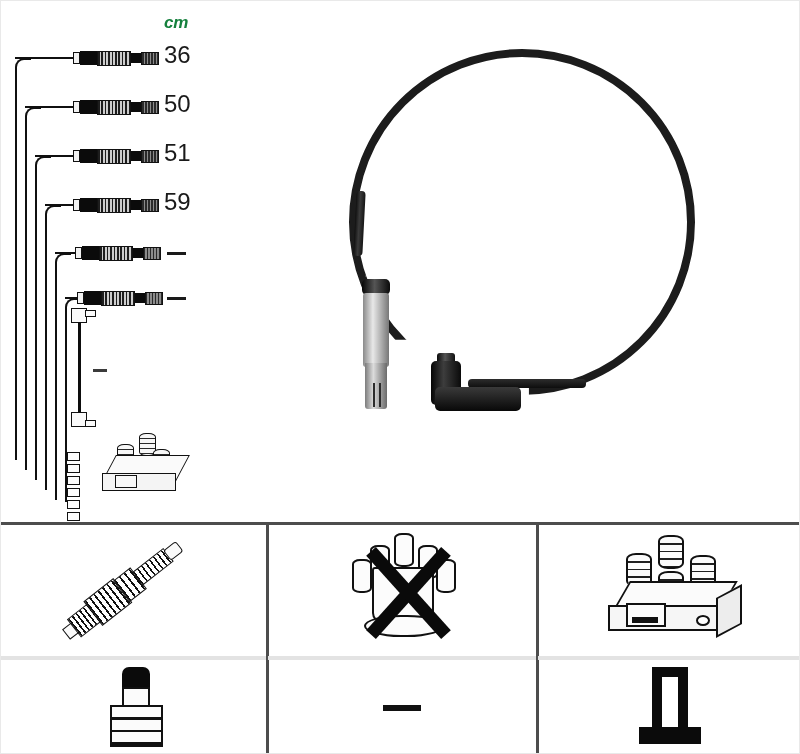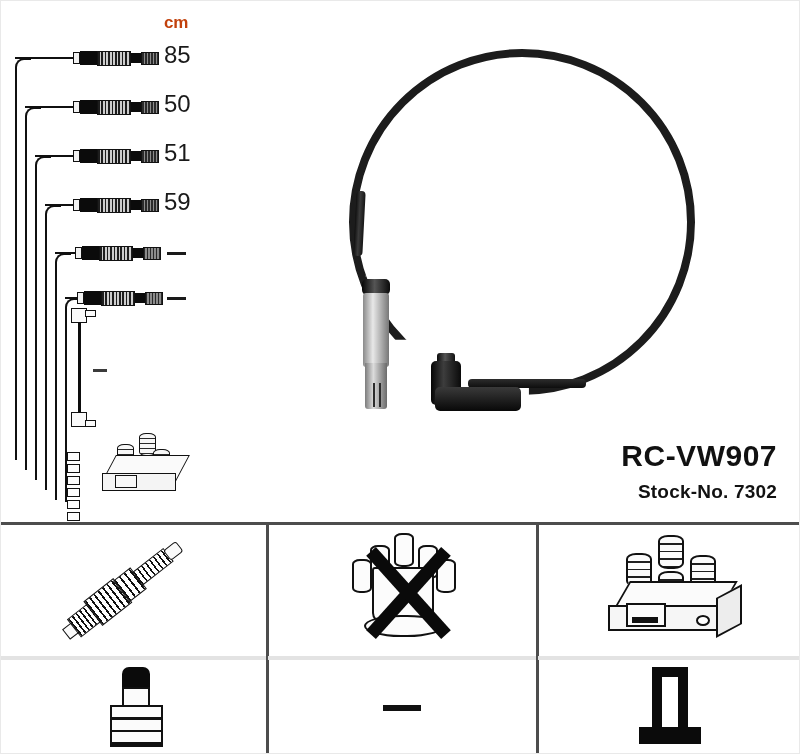--- a/index.html
+++ b/index.html
@@ -21,22 +21,23 @@
   #top-region{
     position:absolute;left:0;top:0;width:800px;height:522px;
   }
 
   
   #schematic{
     position:absolute;left:0;top:0;width:330px;height:522px;
   }
   .cm-header{
     position:absolute;left:163px;top:12px;
-    font-size:17px;font-weight:bold;color:#c2410c;
+    font-size:17px;font-weight:bold;color:#15803d;
     letter-spacing:-0.3px;
+    font-style:italic;
   }
   .row-label{
     position:absolute;left:163px;
     font-size:24px;color:#1a1a1a;
     letter-spacing:0px;
     font-weight:400;
   }
   .row-dash{
     position:absolute;left:166px;
     width:19px;height:3px;background:#1a1a1a;
@@ -381,21 +382,21 @@
       <div class="term-block" style="left:66px;top:511px;"></div>
 
       <div class="lead" style="left:14px;top:47px;width:145px;">
         <div class="wire" style="width:60px;"></div>
         <div class="boot-a" style="left:58px;"></div>
         <div class="boot-b" style="left:65px;"></div>
         <div class="boot-c" style="left:82px;"></div>
         <div class="boot-d" style="left:116px;"></div>
         <div class="boot-e" style="left:126px;"></div>
       </div>
-      <div class="row-label" style="top:40px;">85</div>
+      <div class="row-label" style="top:40px;">36</div>
 
       <div class="lead" style="left:24px;top:96px;width:145px;">
         <div class="wire" style="width:50px;"></div>
         <div class="boot-a" style="left:48px;"></div>
         <div class="boot-b" style="left:55px;"></div>
         <div class="boot-c" style="left:72px;"></div>
         <div class="boot-d" style="left:106px;"></div>
         <div class="boot-e" style="left:116px;"></div>
       </div>
       <div class="row-label" style="top:89px;">50</div>
@@ -474,24 +475,20 @@
         <div class="slot"></div>
         <div class="slot2"></div>
       </div>
 
       <div id="conn-angle">
         <div class="nose"></div>
         <div class="vert"></div>
         <div class="horiz"></div>
       </div>
 
-      <div id="title-block">
-        <div id="product-name">RC-VW907</div>
-        <div id="stock-no">Stock-No. 7302</div>
-      </div>
     </div>
 
   </div>
 
   <div id="divider-main"></div>
 
   <div id="bottom">
 
     <div class="vdiv" style="left:265px;"></div>
     <div class="vdiv" style="left:535px;"></div>

